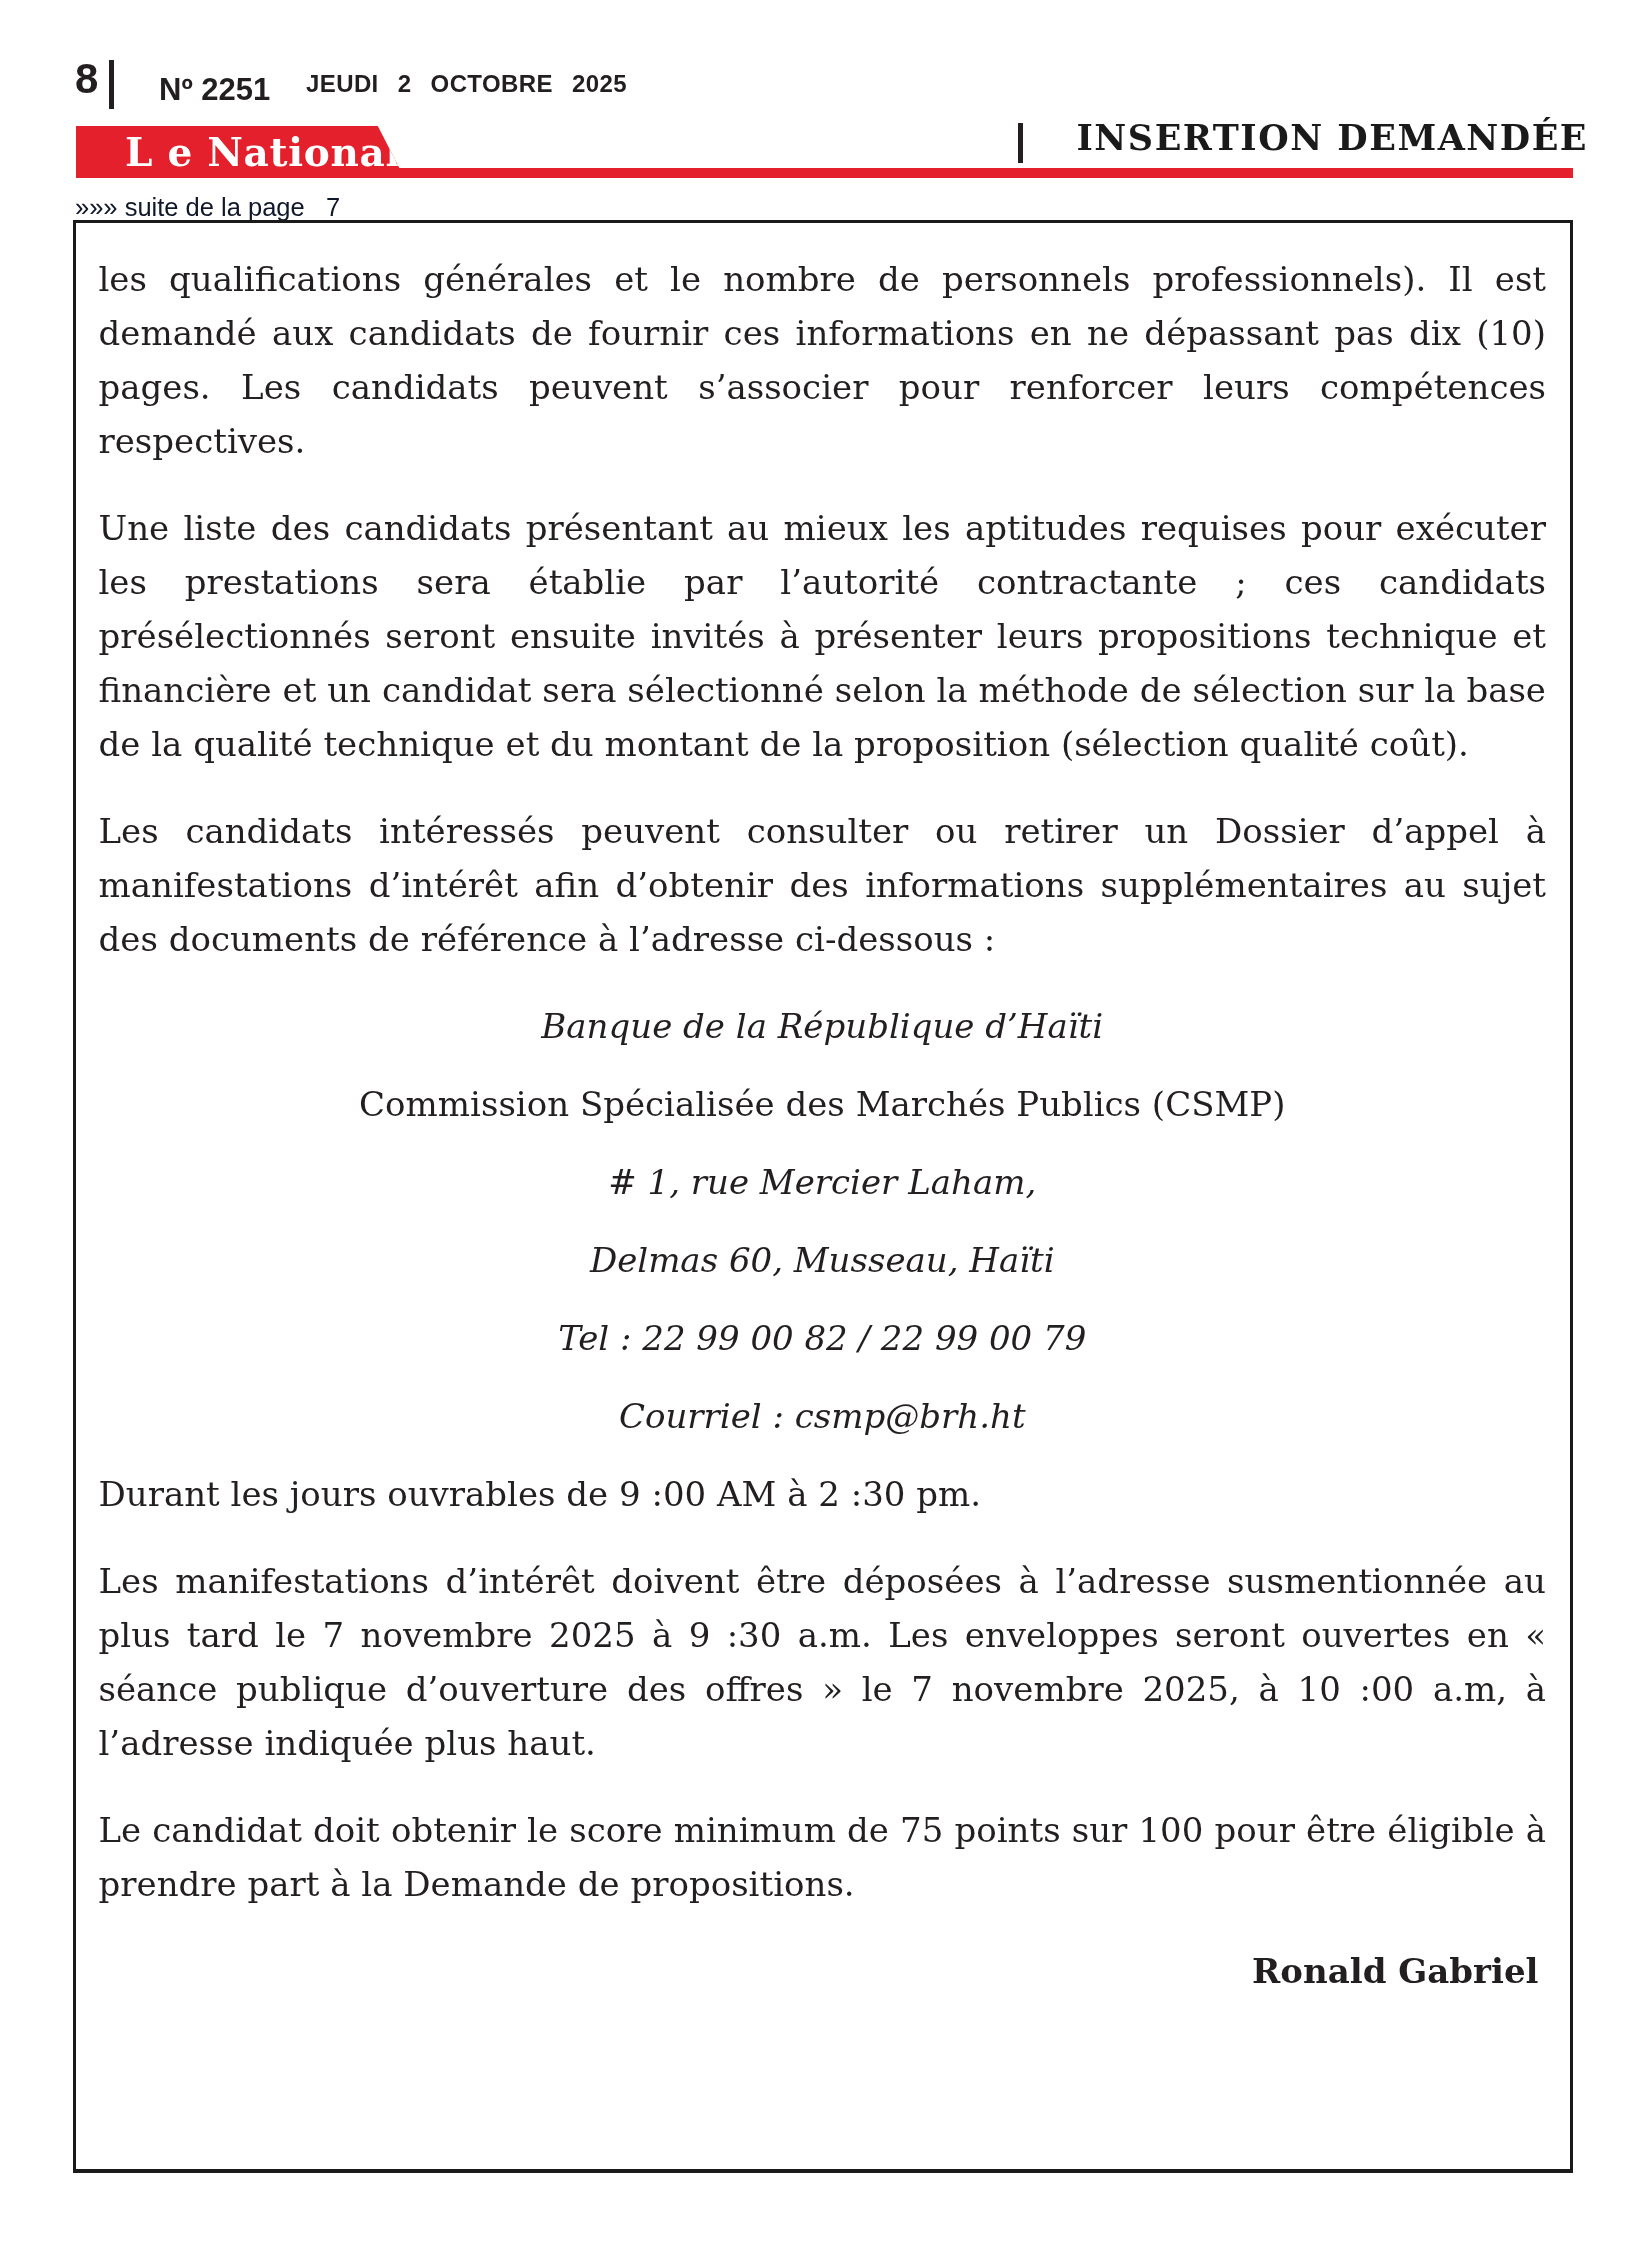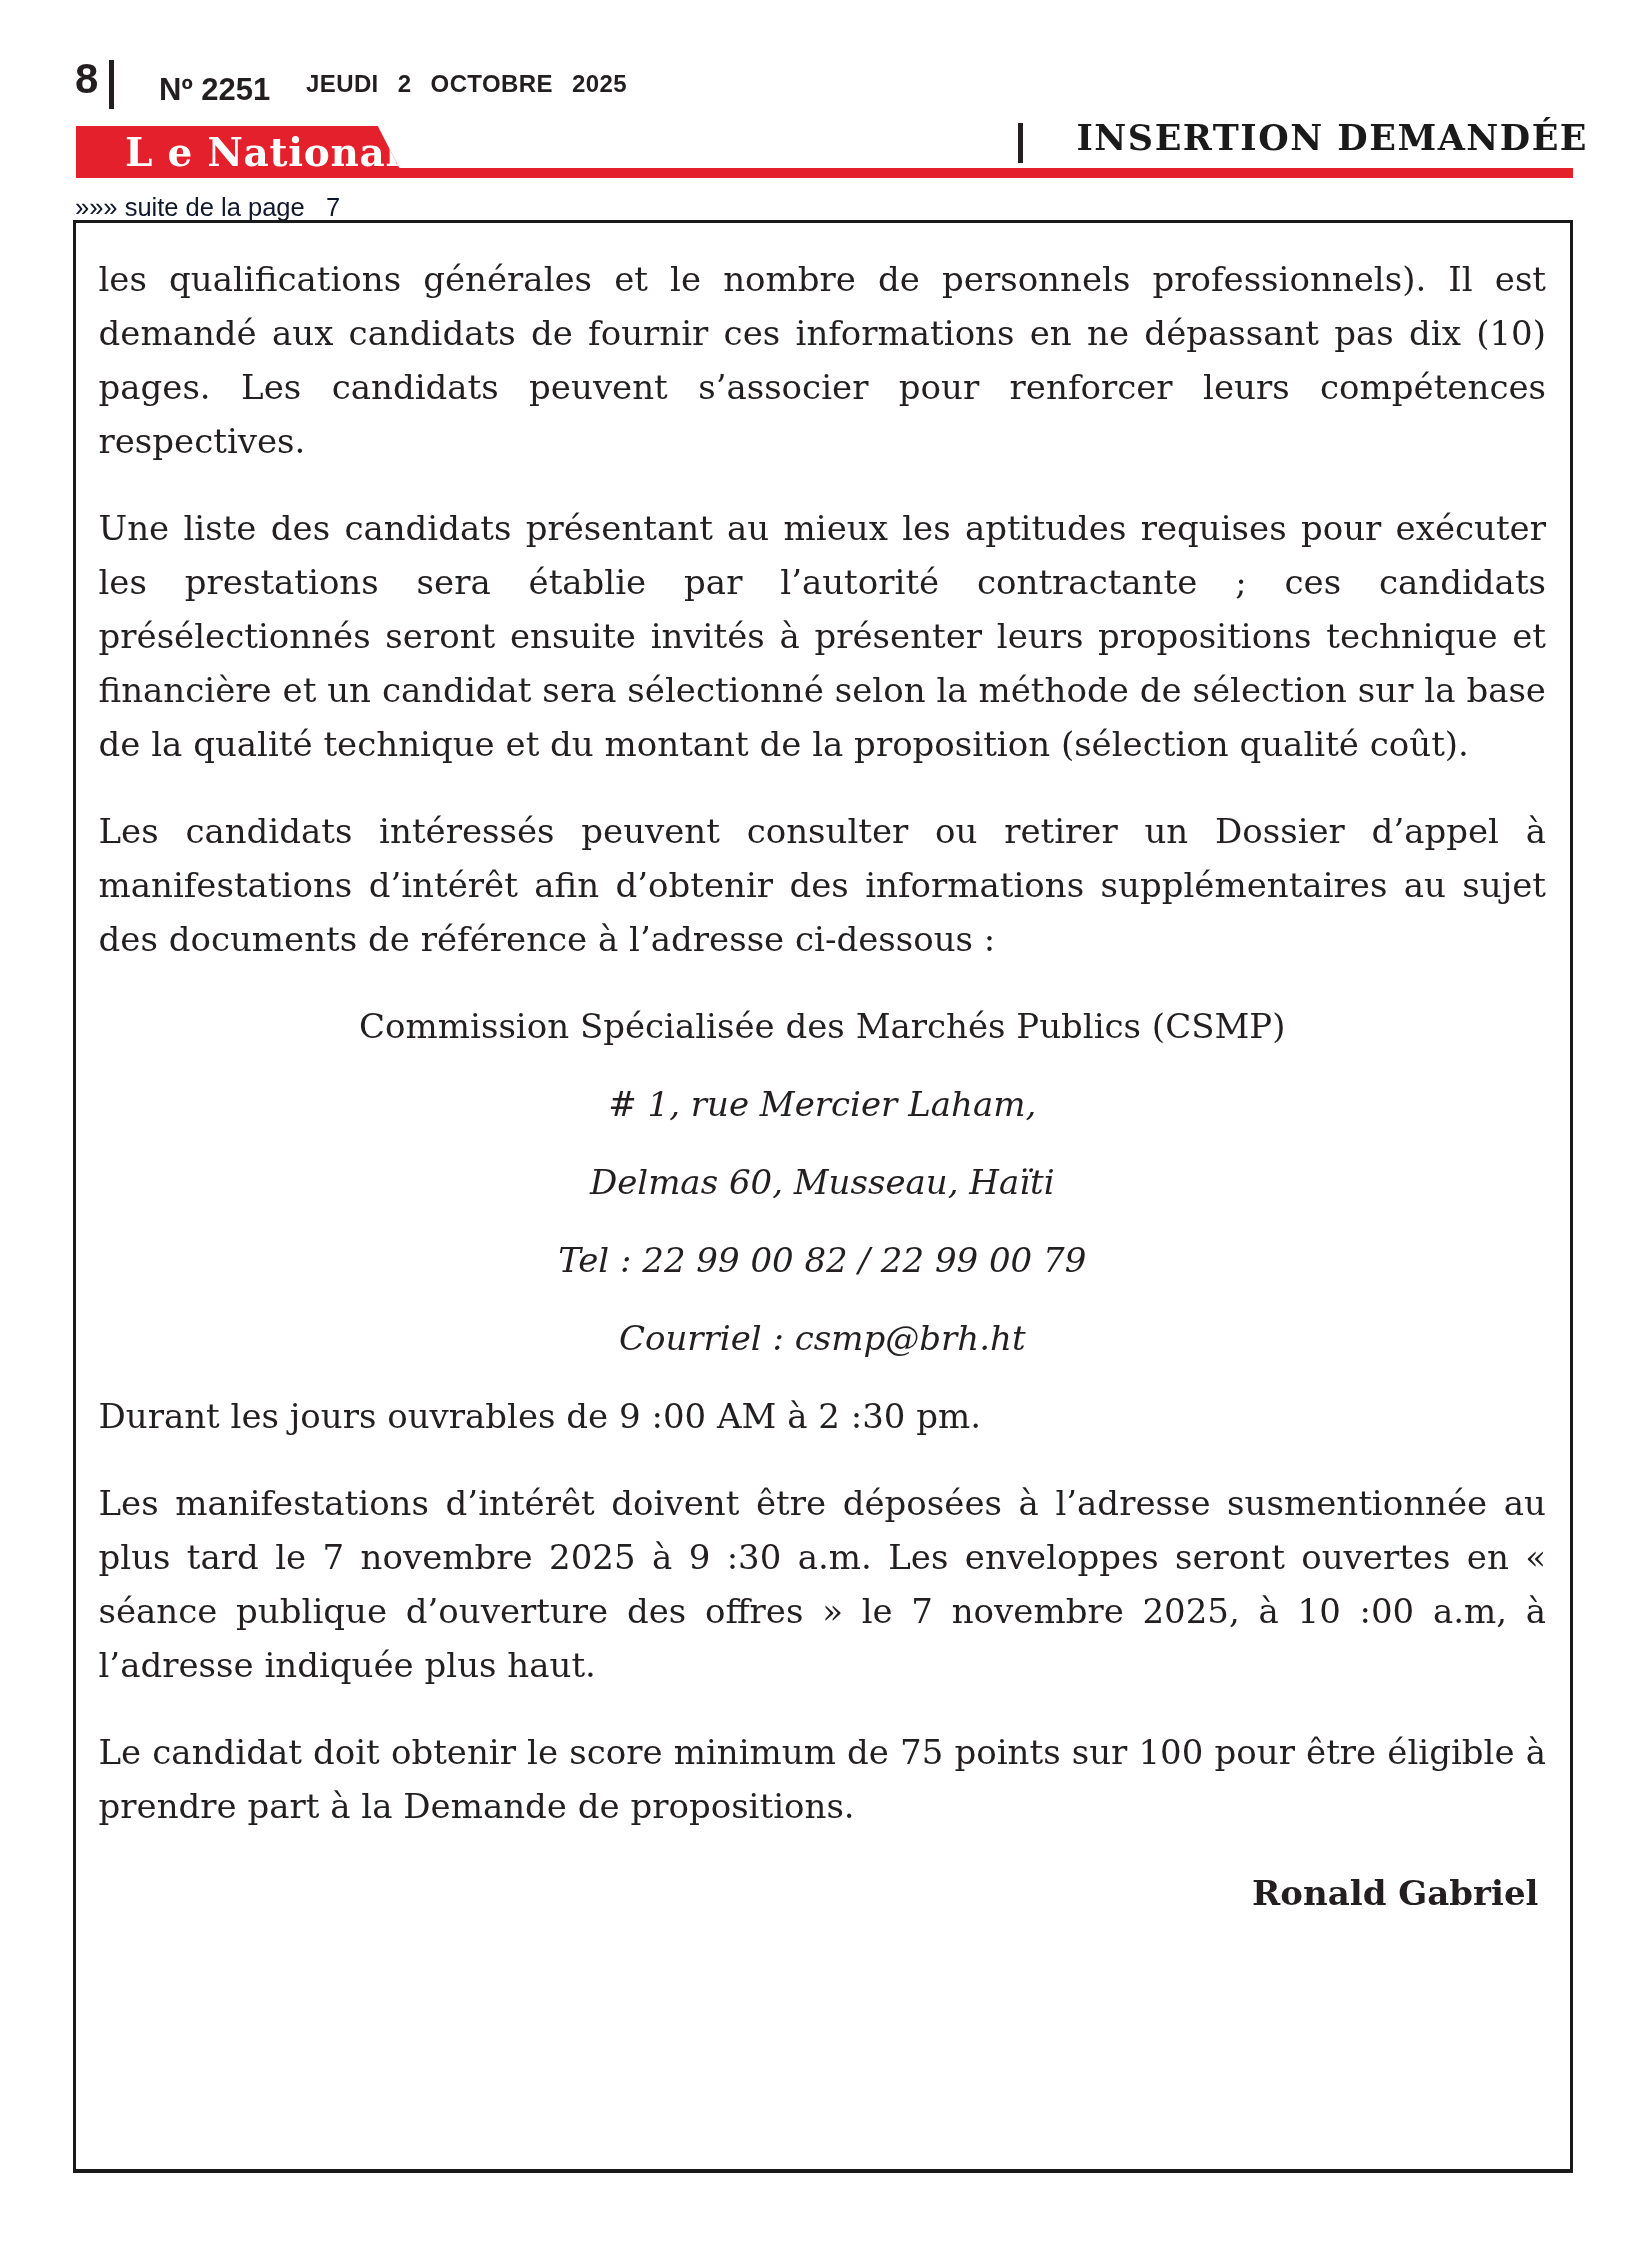--- a/index.html
+++ b/index.html
@@ -117,20 +117,21 @@
   <div class="title-sep"></div>
   <h1 class="section-title">INSERTION DEMANDÉE</h1>
 
   <div class="suite">»»» suite de la page   7</div>
 
   <section class="content-box">
     <p class="body-p">les qualifications générales et le nombre de personnels professionnels). Il est demandé aux candidats de fournir ces informations en ne dépassant pas dix (10) pages. Les candidats peuvent s’associer pour renforcer leurs compétences respectives.</p>
     <p class="body-p">Une liste des candidats présentant au mieux les aptitudes requises pour exécuter les prestations sera établie par l’autorité contractante ; ces candidats présélectionnés seront ensuite invités à présenter leurs propositions technique et financière et un candidat sera sélectionné selon la méthode de sélection sur la base de la qualité technique et du montant de la proposition (sélection qualité coût).</p>
     <p class="body-p">Les candidats intéressés peuvent consulter ou retirer un Dossier d’appel à manifestations d’intérêt afin d’obtenir des informations supplémentaires au sujet des documents de référence à l’adresse ci-dessous :</p>
 
+    <p class="center-p italic">Banque de la République d’Haïti</p>
     <p class="center-p">Commission Spécialisée des Marchés Publics (CSMP)</p>
     <p class="center-p italic"># 1, rue Mercier Laham,</p>
     <p class="center-p italic">Delmas 60, Musseau, Haïti</p>
     <p class="center-p italic">Tel : 22 99 00 82 / 22 99 00 79</p>
     <p class="center-p italic">Courriel : csmp@brh.ht</p>
 
     <p class="body-p">Durant les jours ouvrables de 9 :00 AM à 2 :30 pm.</p>
     <p class="body-p">Les manifestations d’intérêt doivent être déposées à l’adresse susmentionnée au plus tard le 7 novembre 2025 à 9 :30 a.m. Les enveloppes seront ouvertes en « séance publique d’ouverture des offres » le 7 novembre 2025, à 10 :00 a.m, à l’adresse indiquée plus haut.</p>
     <p class="body-p">Le candidat doit obtenir le score minimum de 75 points sur 100 pour être éligible à prendre part à la Demande de propositions.</p>
 

